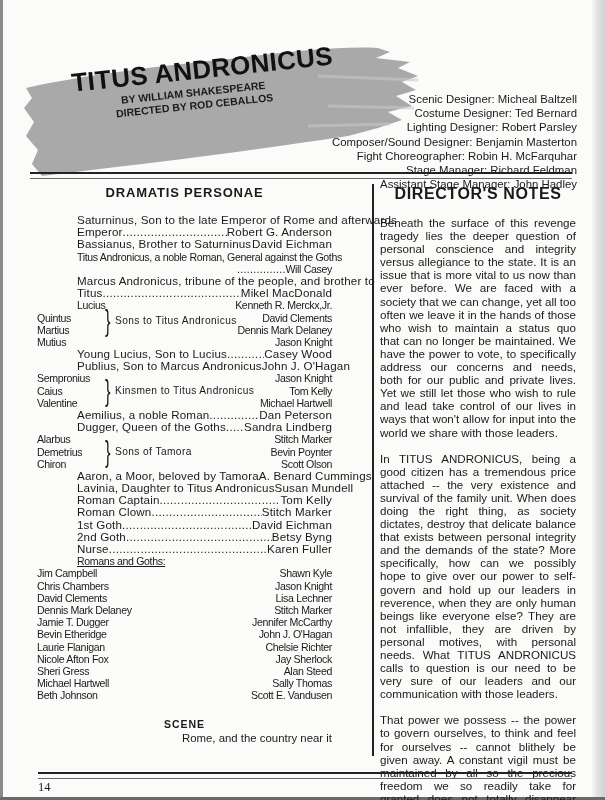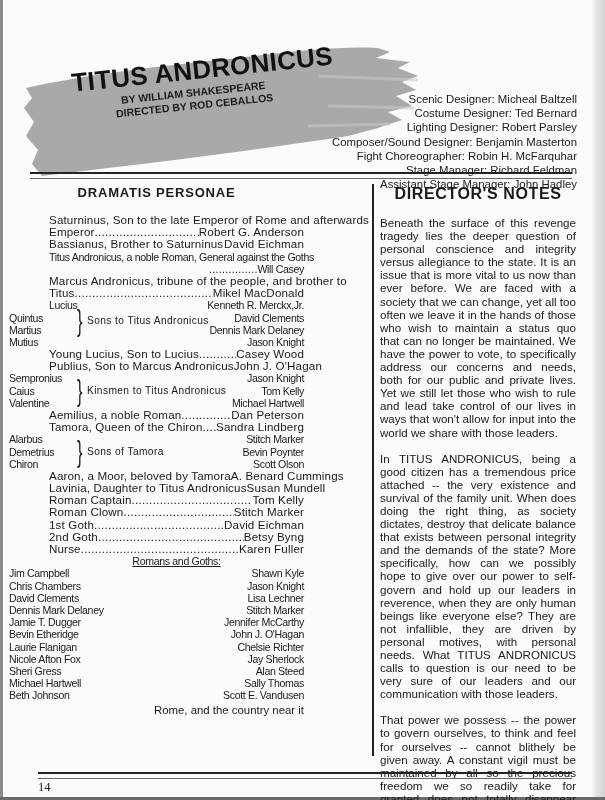--- a/index.html
+++ b/index.html
@@ -21,36 +21,36 @@
   .sub { font-weight: bold; font-size: 10.5px; line-height: 13px; color: #1a1a1a; white-space: nowrap; }
 
   .credits { position: absolute; right: 28px; top: 92px; text-align: right; font-size: 11.4px; line-height: 14.2px; color: #1a1a1a; }
   .credits div { white-space: nowrap; }
 
   .hrule { position: absolute; height: 4px; border-top: 2.5px solid #222; border-bottom: 1px solid #666; }
   .hrule.top { left: 30px; top: 172px; width: 542px; }
   .hrule.bottom { left: 38px; top: 772px; width: 534px; }
   .vrule { position: absolute; left: 372px; top: 184px; width: 2px; height: 572px; background: #222; }
 
-  .left-col { position: absolute; left: 9px; top: 180px; width: 295px; font-size: 11.6px; }
+  .left-col { position: absolute; left: 37px; top: 180px; width: 295px; font-size: 11.6px; }
   .section-title { font-weight: bold; font-size: 13px; letter-spacing: 0.8px; text-align: center; margin-top: 5px; margin-bottom: 14px; }
   .line { height: 12.2px; line-height: 12.2px; white-space: nowrap; position: relative; letter-spacing: 0.15px; margin-left: 40px; }
   .lead { display: flex; align-items: flex-end; }
   .lead .role { flex: 0 0 auto; }
   .lead .dots { flex: 1 1 auto; overflow: hidden; white-space: nowrap; }
   .lead .dots::after { content: "........................................................................................................................................................................................"; letter-spacing: 0.3px; }
   .lead .actor { flex: 0 0 auto; }
   .right { text-align: right; }
   .cond { font-size: 10.6px; letter-spacing: -0.35px; }
   .group { position: relative; }
   .group .row { display: flex; justify-content: space-between; height: 12.2px; line-height: 12.2px; }
   .group .brace { position: absolute; left: 68px; top: 0; height: 36.6px; display: flex; align-items: center; }
   .group .brace .b { font-size: 30px; line-height: 30px; transform: scaleX(0.55); transform-origin: left center; font-weight: normal; display: inline-block; width: 10px; }
   .group .brace .lbl { font-size: 10.2px; letter-spacing: 0.4px; margin-left: 0px; }
-  .ensemble-head { text-decoration: underline; text-align: center; }
+  .ensemble-head { text-decoration: underline; }
   .scene-title { font-weight: bold; font-size: 10.5px; letter-spacing: 1px; text-align: center; margin-top: 16px; }
   .scene-text { text-align: right; font-size: 11.4px; margin-top: 2px; }
 
   .right-col { position: absolute; left: 380px; top: 180px; width: 196px; font-size: 11.6px; }
   .notes-title { font-weight: bold; font-size: 16px; letter-spacing: 0.6px; text-align: center; margin-top: 5px; margin-bottom: 13px; }
   .para { text-align: justify; line-height: 13.1px; margin: 0 0 13px 0; }
 
   .page-number { position: absolute; left: 38px; top: 780px; font-size: 12.5px; font-family: Liberation Serif, serif; }
 </style>
 </head>
@@ -161,21 +161,21 @@
         <span class="lbl">Kinsmen to Titus Andronicus</span>
       </div>
   </div>
 
   <div class="line lead">
     <span class="role">Aemilius, a noble Roman</span>
       <span class="dots"></span>
       <span class="actor">Dan Peterson</span>
   </div>
   <div class="line lead">
-    <span class="role">Tamora, Queen of the Chiron</span>
+    <span class="role">Dugger, Queen of the Goths</span>
       <span class="dots"></span>
       <span class="actor">Sandra Lindberg</span>
   </div>
 
   <div class="group cond">
     <div class="row">
         <span>Alarbus</span>
         <span>Stitch Marker</span>
       </div>
     <div class="row">
@@ -269,20 +269,21 @@
     <div class="row">
         <span>Michael Hartwell</span>
         <span>Sally Thomas</span>
       </div>
     <div class="row">
         <span>Beth Johnson</span>
         <span>Scott E. Vandusen</span>
       </div>
   </div>
 
+  <div class="scene-title">SCENE</div>
   <div class="scene-text">Rome, and the country near it</div>
 </div>
 
 <div class="right-col">
   <div class="notes-title">DIRECTOR'S NOTES</div>
   <p class="para">Beneath the surface of this revenge tragedy lies the deeper question of personal conscience and integrity versus allegiance to the state.  It is an issue that is more vital to us now than ever before.  We are faced with a society that we can change, yet all too often we leave it in the hands of those who wish to maintain a status quo that can no longer be maintained.  We have the power to vote, to specifically address our concerns and needs, both for our public and private lives. Yet we still let those who wish to rule and lead take control of our lives in ways that won't allow for input into the world  we share with those leaders.</p>
   <p class="para">In TITUS ANDRONICUS, being a good citizen has a tremendous price attached -- the very existence and survival of the family unit.  When does doing the right thing, as society dictates, destroy that delicate balance that exists between personal integrity and the demands of the state? More specifically, how can we possibly hope to give over our power to self-govern and hold up our leaders in reverence, when they are only human beings like everyone else?  They are not infallible, they are driven by personal motives, with personal needs.   What TITUS ANDRONICUS calls to question is our need to be very sure of our leaders and our communication with those leaders.</p>
   <p class="para">That power we possess -- the power to govern ourselves, to think and feel for ourselves -- cannot blithely be given away. A constant vigil must be maintained by all so the precious freedom we so readily take for granted does not totally disappear from our world and lead us the way of the Romans.</p>
 </div>
 

